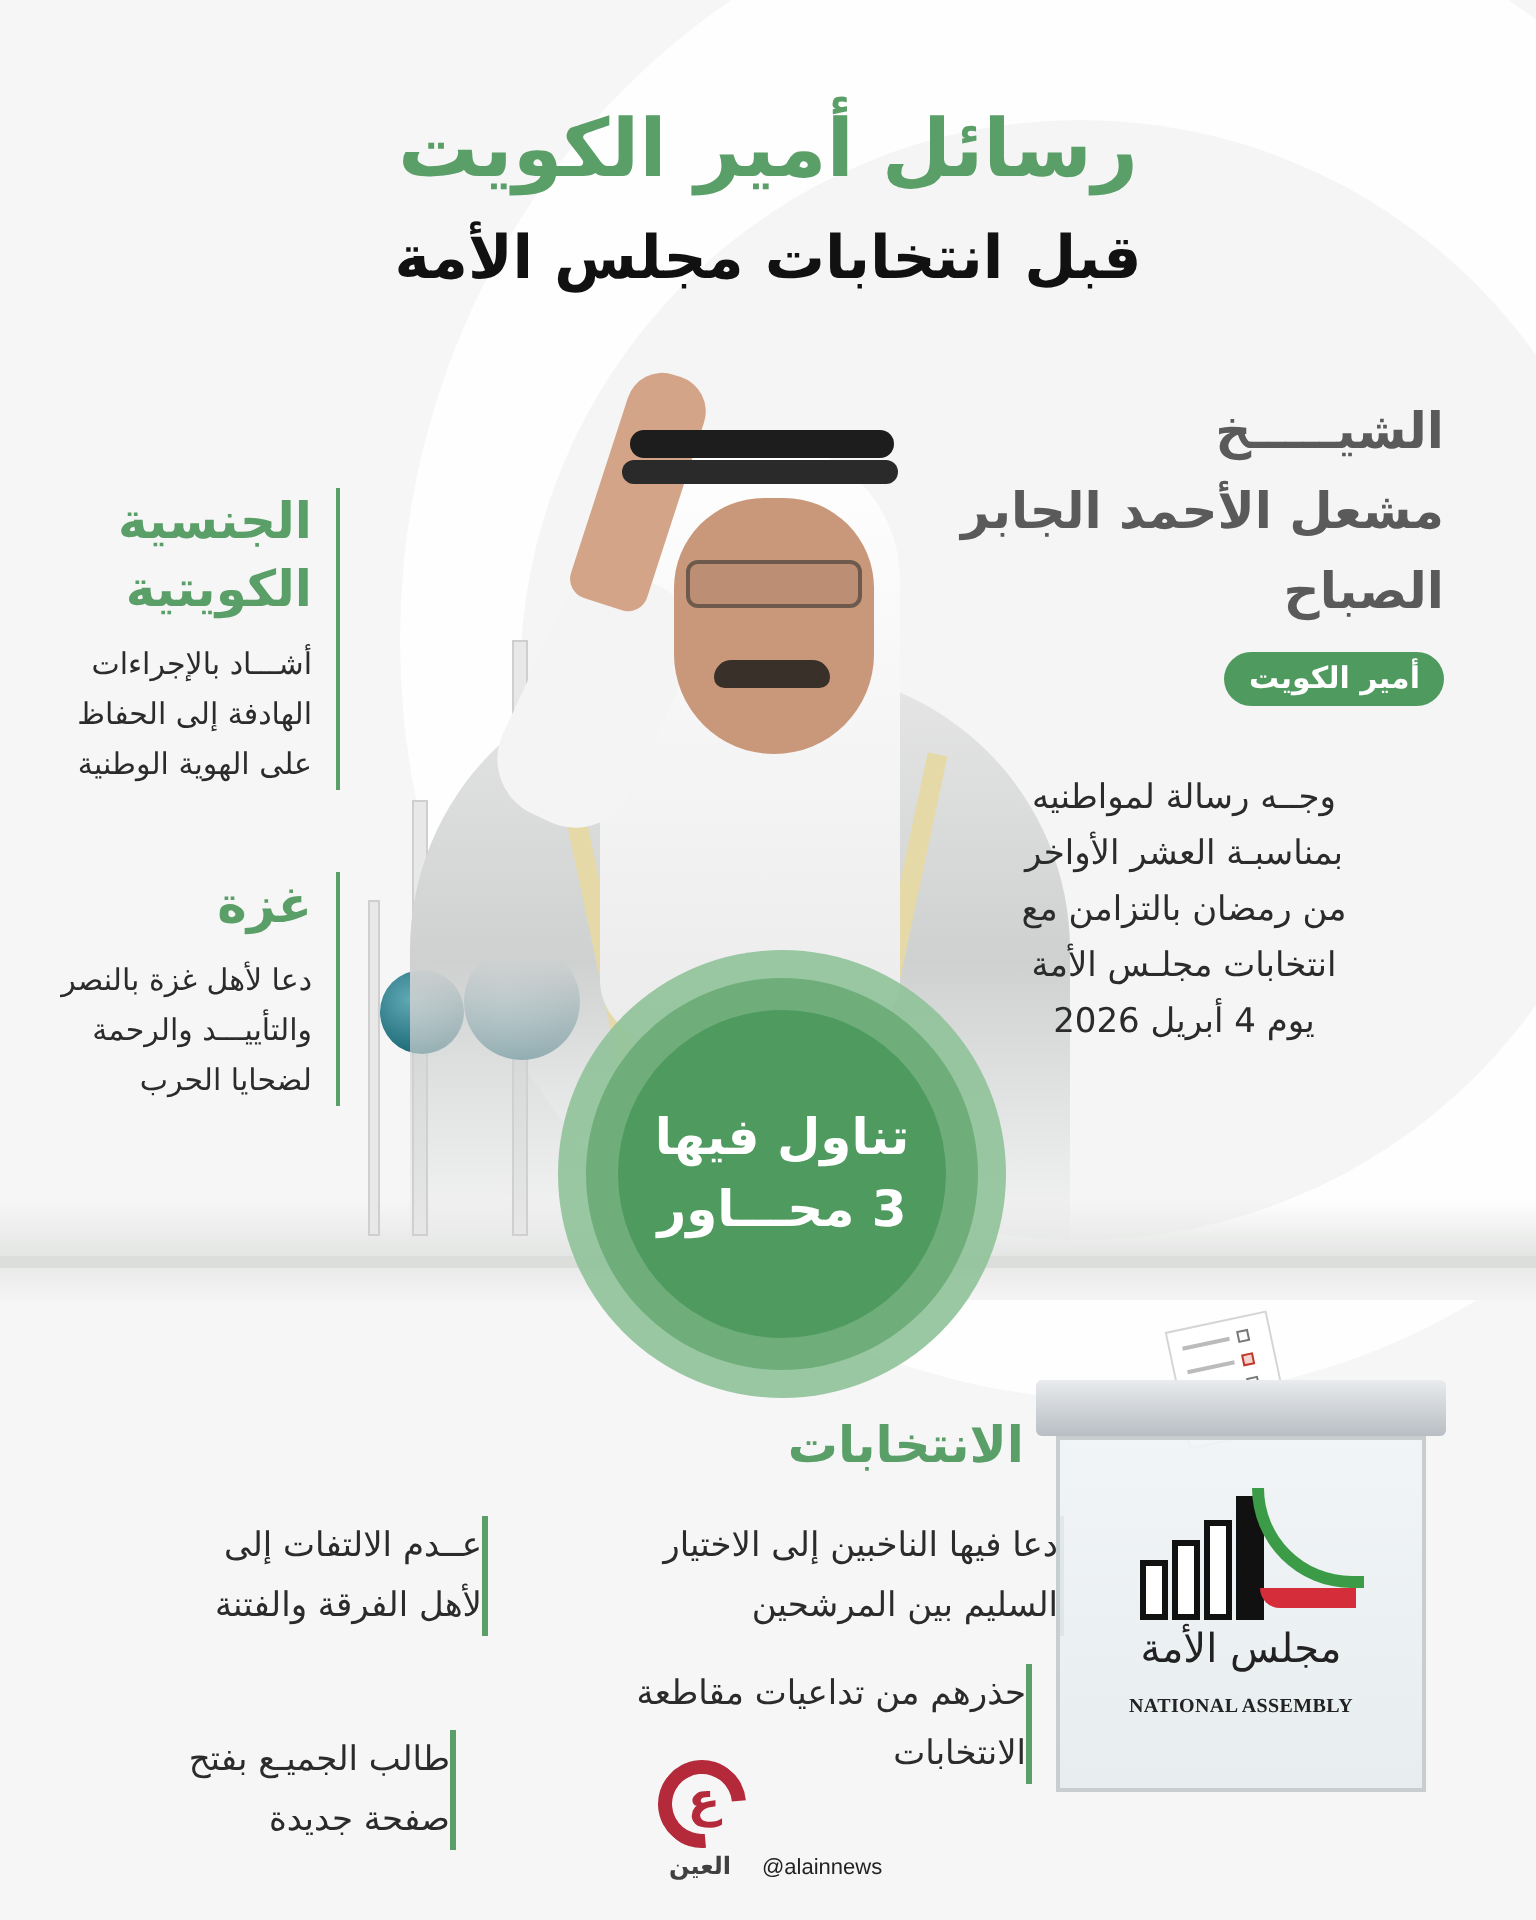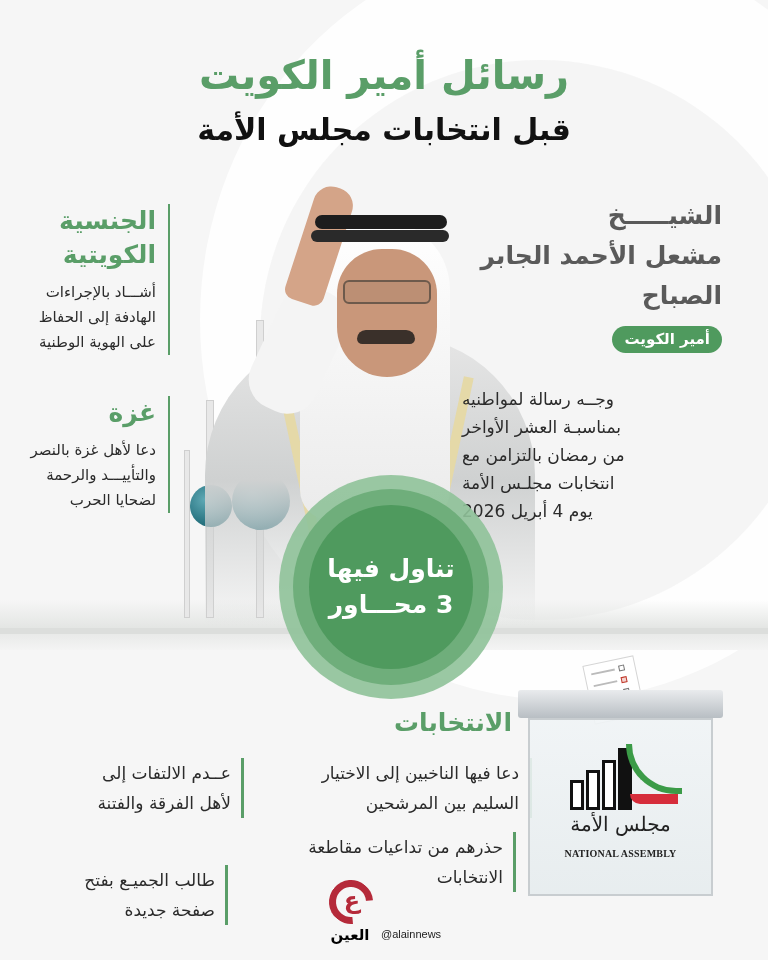--- a/index.html
+++ b/index.html
@@ -32,25 +32,25 @@
   }
 
   
   .name-block { right: 46px; top: 196px; width: 260px; text-align: right; }
   .name-line { font-weight: bold; font-size: 25px; color: #5a5a5a; line-height: 40px; text-align: right; }
   .badge {
     display: inline-block; margin-top: 10px;
     background: #4f9a5e; color: #fff; font-weight: bold; font-size: 15px;
     padding: 4px 12px 5px; border-radius: 14px;
   }
-  .msg-block { right: 46px; top: 385px; width: 260px; text-align: left; }
+  .msg-block { right: 46px; top: 385px; width: 260px; text-align: center; }
   .msg-line { font-size: 17px; color: #2b2b2b; line-height: 28px; }
 
   
-  .topic { text-align: right; padding-right: 12px; border-right: 2px solid #5a9e68; }
+  .topic { text-align: right; padding-right: 12px; border-right: 2px solid #5a9e68; margin-top: 40px; }
   .topic-title { font-weight: bold; font-size: 25px; color: #5a9e68; line-height: 34px; }
   .topic-line { font-size: 15px; color: #2b2b2b; line-height: 25px; }
   .topic1 { right: 598px; top: 204px; width: 170px; }
   .topic2 { right: 598px; top: 396px; width: 141px; }
 
   
   .portrait { left: 205px; top: 185px; width: 330px; height: 420px; }
   .robe {
     position: absolute; left: 0; top: 150px; width: 330px; height: 290px;
     background: linear-gradient(180deg, #e6e6e6 0%, #cfd1d1 50%, rgba(240,240,240,0) 100%);
@@ -99,21 +99,21 @@
   }
   .circle-inner {
     left: 309px; top: 505px; width: 164px; height: 164px; border-radius: 50%;
     background: #4f9a5e;
     display: flex; flex-direction: column; align-items: center; justify-content: center;
   }
   .circle-line { color: #fff; font-weight: bold; font-size: 25px; line-height: 36px; text-align: center; }
 
   
   .elections-title { right: 256px; top: 708px; font-weight: bold; font-size: 25px; color: #5a9e68; text-align: right; }
-  .item { text-align: right; padding-right: 10px; border-right: 3px solid #5a9e68; }
+  .item { text-align: right; padding-right: 0; border-right: 3px solid #5a9e68; }
   .item-line { font-size: 17px; color: #2b2b2b; line-height: 30px; }
   .e1 { right: 236px; top: 758px; width: 270px; }
   .e2 { right: 252px; top: 832px; width: 270px; }
   .l1 { right: 524px; top: 758px; width: 230px; }
   .l2 { right: 540px; top: 832px; width: 230px; margin-top: 33px; }
 
   
   .ballot { left: 518px; top: 650px; width: 205px; height: 250px; }
   .paper {
     position:absolute; left: 70px; top: 10px; width: 52px; height: 60px;
@@ -137,21 +137,21 @@
   .logo-bar.filled { background:#111; }
   .logo-flag-g { position:absolute; left: 108px; top: 94px; width: 56px; height: 50px; border-left: 6px solid #3b9b47; border-bottom: 6px solid #3b9b47; border-radius: 0 0 0 60px; }
   .logo-flag-r { position:absolute; left: 112px; top: 144px; width: 48px; height: 10px; background: #d62d3b; border-radius: 0 0 0 30px; }
   .logo-ar { position:absolute; left: 0; width: 205px; top: 162px; text-align:center; font-family: "DejaVu Serif", serif; font-size: 20px; color:#222; }
   .logo-en { position:absolute; left: 0; width: 205px; top: 198px; text-align:center; font-family: "Liberation Serif", serif; font-weight: bold; font-size: 10px; color:#222; letter-spacing: .2px; }
 
   
   .ain-logo { left: 325px; top: 880px; width: 50px; height: 50px; }
   .ain-ring { position:absolute; left: 4px; top: 0; width: 44px; height: 44px; border-radius: 50%; border: 7px solid #b52a3a; border-right-color: transparent; transform: rotate(40deg); }
   .ain-glyph { position:absolute; left: 12px; top: 6px; width: 30px; text-align:center; font-weight:bold; font-size: 24px; color: #b52a3a; }
-  .ain-name { left: 322px; top: 926px; width: 56px; text-align:center; font-weight:bold; font-size: 15px; color:#000000; }
+  .ain-name { left: 322px; top: 926px; width: 56px; text-align:center; font-weight:bold; font-size: 12px; color:#404040; }
   .handle { left: 381px; top: 928px; font-family: "Liberation Sans", sans-serif; font-size: 11px; color:#222; direction: ltr; }
 </style>
 </head>
 <body>
 
 <div class="bg-swoosh"></div>
 <div class="bg-swoosh2"></div>
 
 <div class="abs title-main">رسائل أمير الكويت</div>
 <div class="abs title-sub">قبل انتخابات مجلس الأمة</div>

